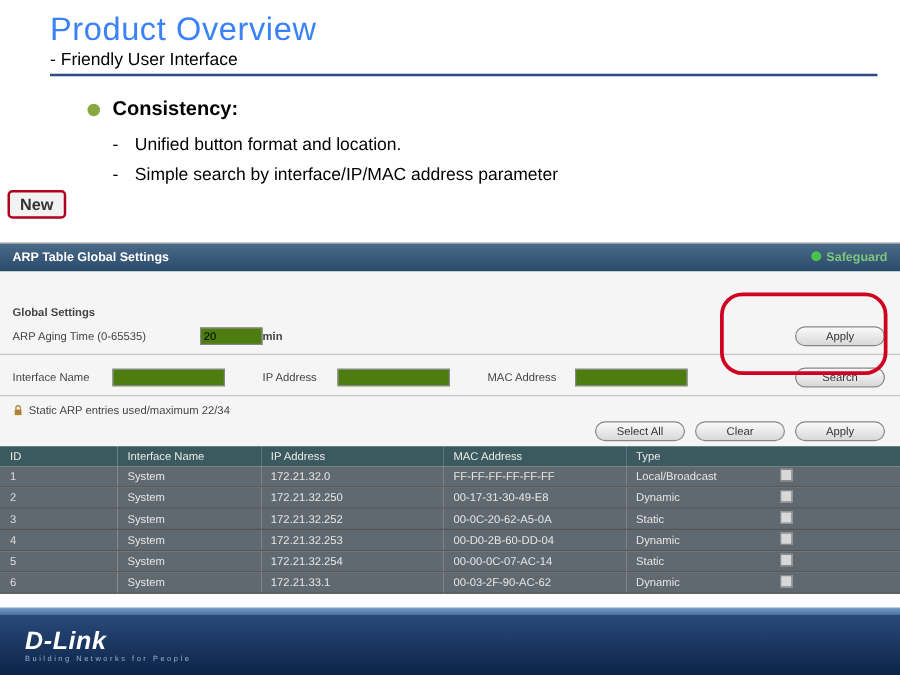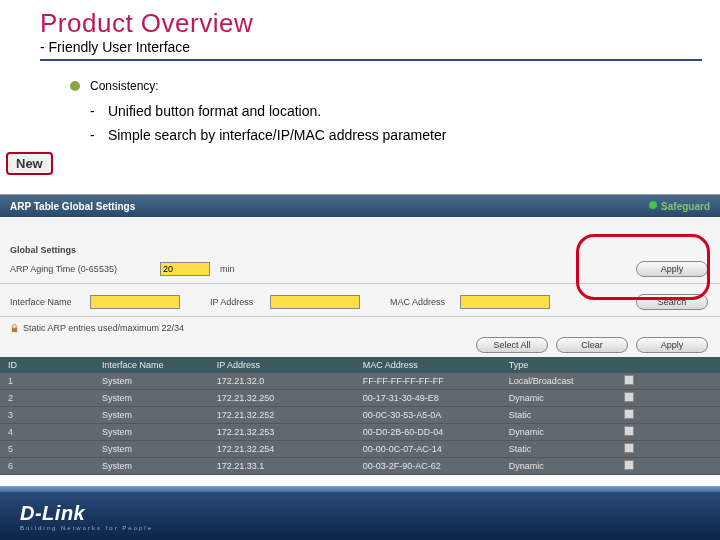--- a/index.html
+++ b/index.html
@@ -7,42 +7,42 @@
     width: 720px;
     height: 540px;
     font-family: Verdana, Arial, sans-serif;
     background: #fff;
     position: relative;
     overflow: hidden;
   }
   .slide-title {
     font-size: 26px;
     font-weight: 400;
-    color: #be185d;
+    color: #3b82f6;
     padding: 8px 0 0 40px;
     letter-spacing: 0.5px;
   }
   .slide-subtitle {
     font-size: 14px;
     color: #000;
     padding: 0 0 2px 40px;
   }
   .title-underline {
     width: 92%;
     height: 2px;
     background: #2a4a8a;
     margin-left: 40px;
     margin-top: 2px;
   }
   .bullet-l1 {
     display: flex;
     align-items: center;
     margin: 18px 0 10px 70px;
-    font-size: 12px;
-    font-weight: normal;
+    font-size: 16px;
+    font-weight: bold;
   }
   .bullet-dot {
     width: 10px; height: 10px; border-radius: 50%;
     background: #8aa840;
     margin-right: 10px;
   }
   .bullet-l2 {
     margin: 4px 0 8px 90px;
     font-size: 14px;
   }
@@ -102,21 +102,21 @@
   }
   .row {
     display: flex;
     align-items: center;
     height: 20px;
   }
   .lbl { color: #444; font-size: 9px; }
   .inp {
     height: 14px;
     border: 1px solid #888;
-    background: #fde047;
+    background: #4d7c0f;
     font-size: 9px;
     padding: 0 2px;
   }
   .btn {
     display: inline-flex;
     align-items: center;
     justify-content: center;
     min-width: 72px;
     height: 16px;
     background: linear-gradient(#fafafa, #d8d8d8);
@@ -249,21 +249,21 @@
       <span class="safeguard-dot"></span>
       <span>Safeguard</span>
     </span>
   </div>
 
   <div class="section">
     <div class="section-title">Global Settings</div>
     <div class="row">
       <span class="lbl" style="width:150px;">ARP Aging Time (0-65535)</span>
       <input class="inp" style="width: 50px;" value="20">
-      <span class="lbl" style="margin-left:10px;">min</span>
+      <span class="lbl" style="font-weight:bold;">min</span>
       <span style="flex:1"></span>
       <span class="btn" style="margin-right:2px;">Apply</span>
     </div>
   </div>
 
   <div class="sep"></div>
 
   <div class="section">
     <div class="row">
       <span class="lbl" style="width:80px;">Interface Name</span>
@@ -320,21 +320,21 @@
           <td>System</td>
           <td>172.21.32.250</td>
           <td>00-17-31-30-49-E8</td>
           <td>Dynamic</td>
           <td><span class="chk"></span></td>
         </tr>
         <tr>
           <td>3</td>
           <td>System</td>
           <td>172.21.32.252</td>
-          <td>00-0C-30-53-A5-0A</td>
+          <td>00-0C-20-62-A5-0A</td>
           <td>Static</td>
           <td><span class="chk"></span></td>
         </tr>
         <tr>
           <td>4</td>
           <td>System</td>
           <td>172.21.32.253</td>
           <td>00-D0-2B-60-DD-04</td>
           <td>Dynamic</td>
           <td><span class="chk"></span></td>

